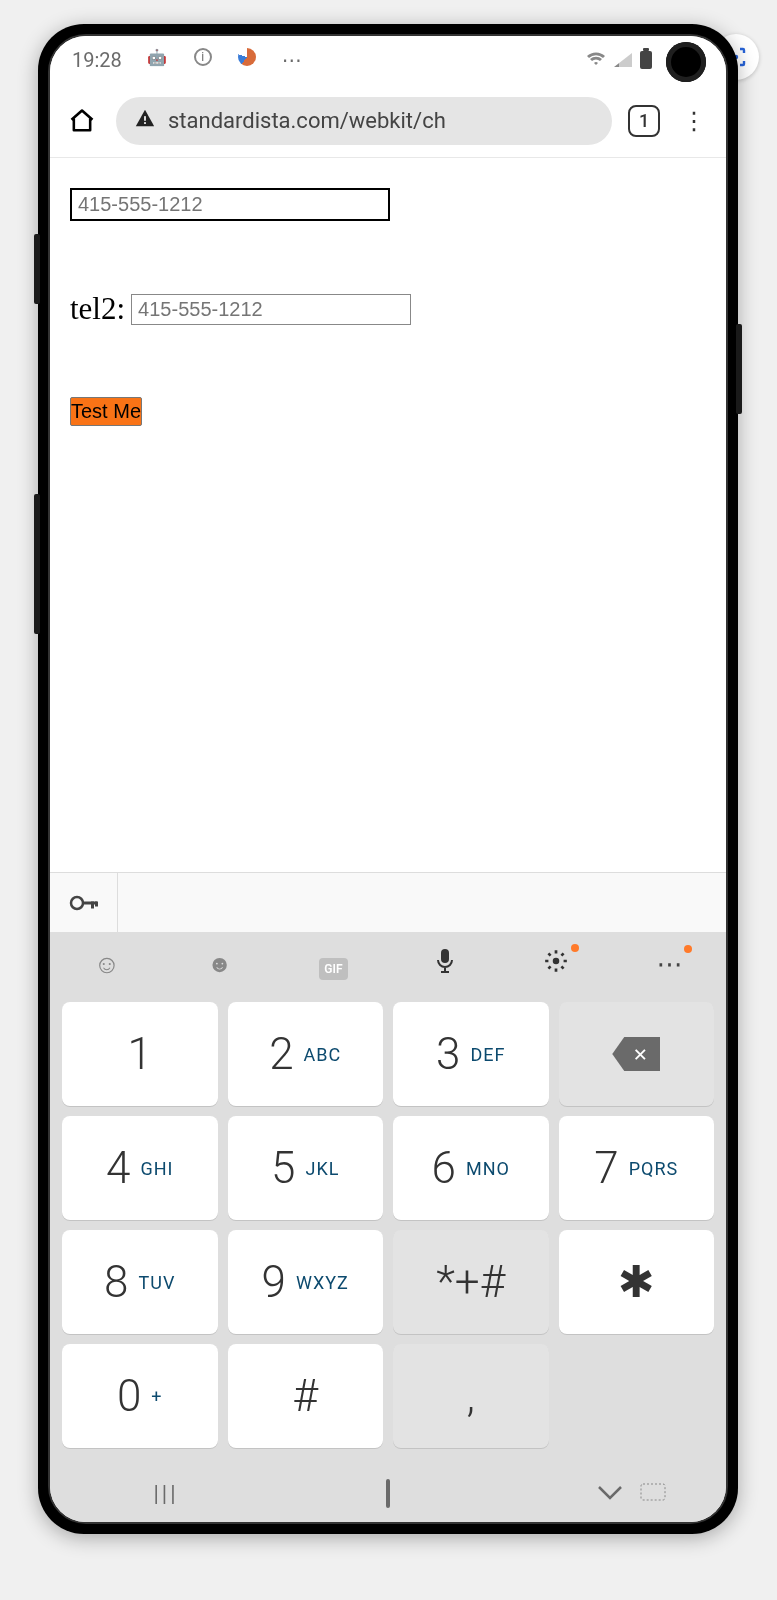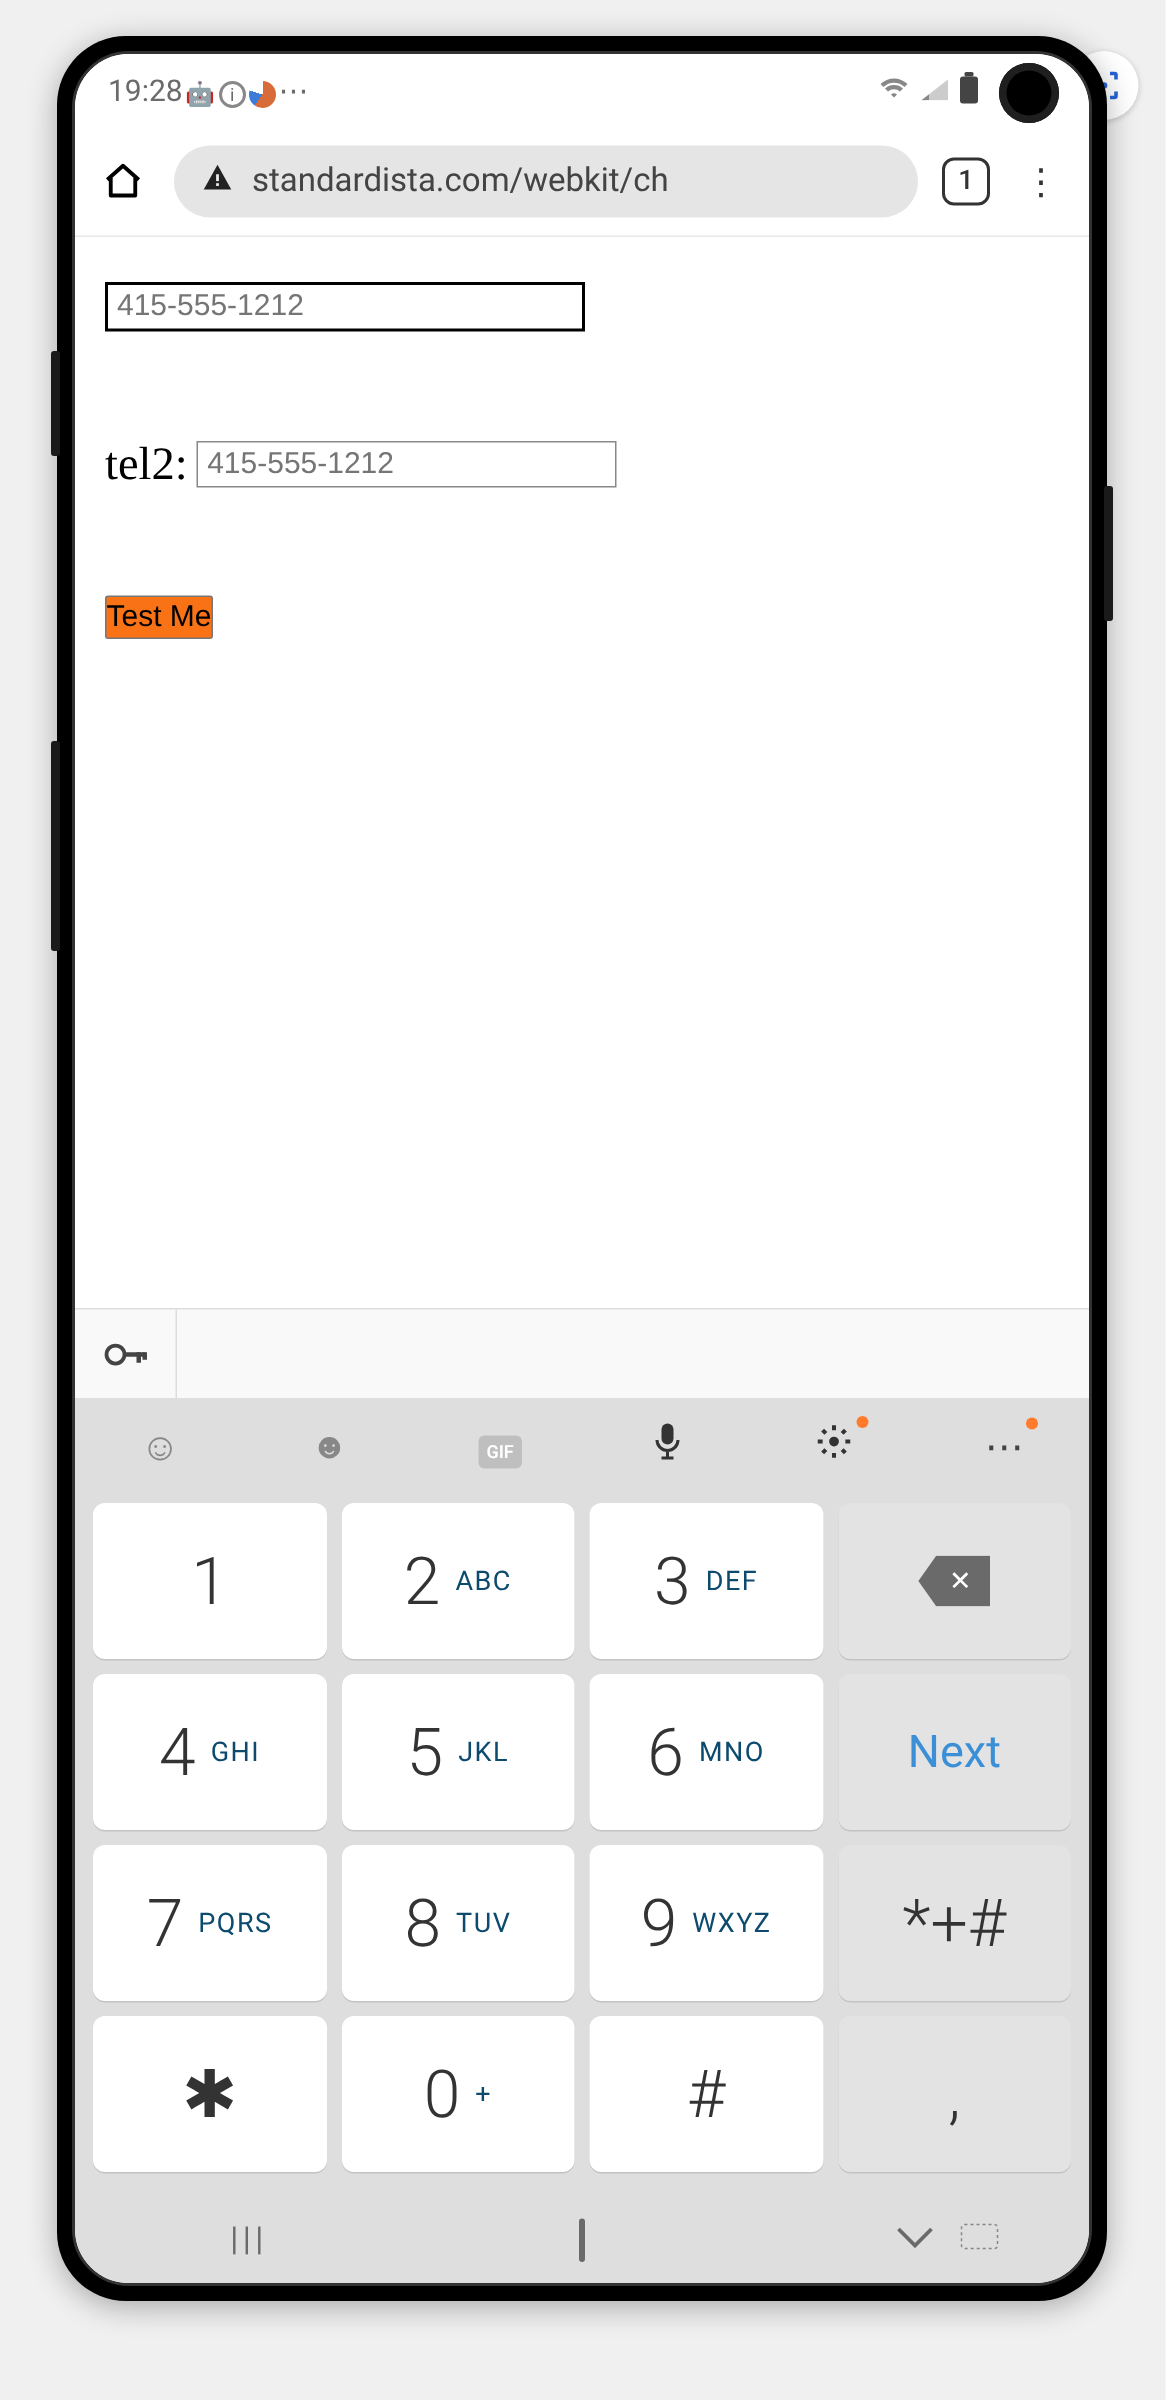--- a/index.html
+++ b/index.html
@@ -52,21 +52,21 @@
   
   .status-bar {
     height: 48px;
     display:flex; align-items:center;
     padding: 0 22px;
     color:#6b6b6b;
     font-size:20px;
     background:#fff;
     position:relative;
   }
-  .status-left { display:flex; align-items:flex-end; gap:2px; }
+  .status-left { display:flex; align-items:flex-start; gap:26px; }
   .status-right { margin-left:auto; display:flex; align-items:center; gap:8px; }
   .camera-hole {
     position:absolute; top:6px; right:20px;
     width:40px; height:40px; background:#000; border-radius:50%;
     box-shadow: inset 0 0 0 5px #1f1f1f;
   }
   .speaker { position:absolute; top:-1px; left:50%; transform:translateX(-50%); width:120px; height:6px; background:#222; border-radius:0 0 6px 6px;}
 
   
   .browser-bar {
@@ -311,23 +311,20 @@
             <span class="sub">GHI</span>
           </div>
           <div class="key">
             <span class="num">5</span>
             <span class="sub">JKL</span>
           </div>
           <div class="key">
             <span class="num">6</span>
             <span class="sub">MNO</span>
           </div>
-          <div class="key gray next">
-            <span class="num">Next</span>
-          </div>
           <div class="key">
             <span class="num">7</span>
             <span class="sub">PQRS</span>
           </div>
           <div class="key">
             <span class="num">8</span>
             <span class="sub">TUV</span>
           </div>
           <div class="key">
             <span class="num">9</span>

